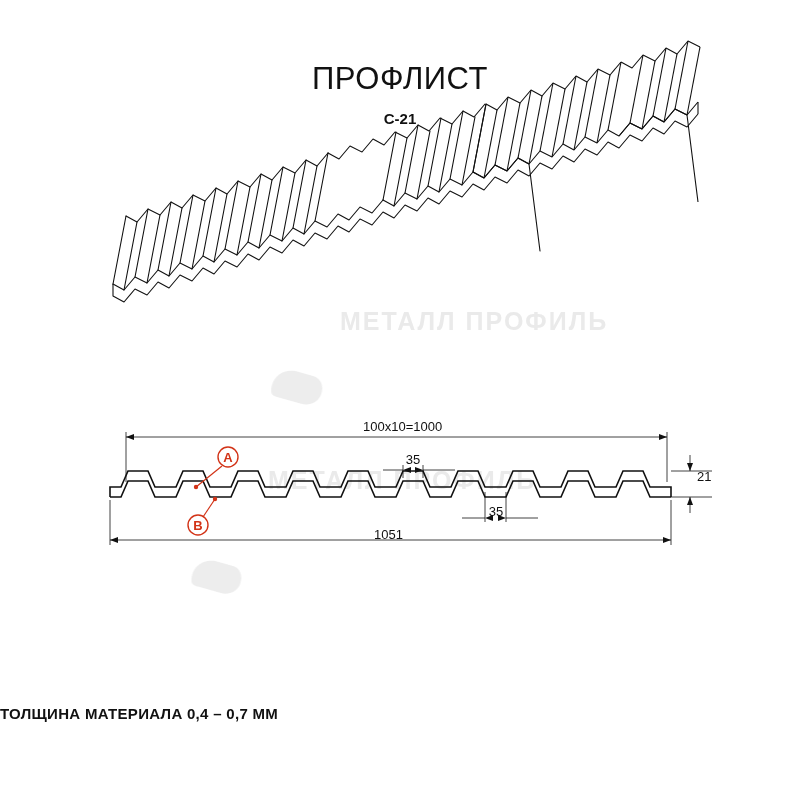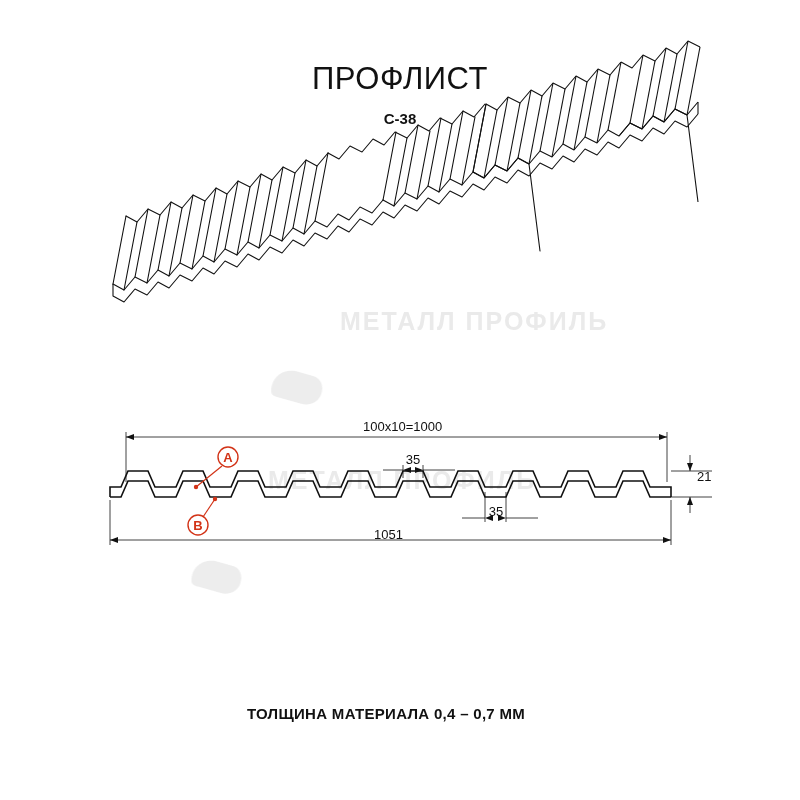--- a/index.html
+++ b/index.html
@@ -39,26 +39,24 @@
     margin-top: 14px;
     font-size: 15px;
     font-weight: bold;
     color: #111111;
   }
   .footer-note {
     position: absolute;
     left: 0;
     top: 705px;
     width: 708px;
-    text-align: center;
     font-size: 15px;
     font-weight: bold;
     letter-spacing: 0.3px;
     color: #111111;
-    padding-left: 32px;
   }
   svg.fig {
     position: absolute;
     left: 0;
     top: 0;
     width: 800px;
     height: 800px;
   }
   .wm-text {
     font-family: "Liberation Sans", sans-serif;
@@ -79,21 +77,21 @@
     fill: #d23317;
   }
 </style>
 </head>
 <body>
 
 <div class="page">
 
   <div class="title-block">
     <div class="title">ПРОФЛИСТ</div>
-    <div class="subtitle">С-38</div>
+    <div class="subtitle">С-21</div>
   </div>
 
   <svg class="fig" viewBox="0 0 800 800">
     <defs>
       <g id="wm-logo">
         <path d="M0,18 C0,6 10,0 20,2 L34,6 C40,8 42,14 40,20 C38,27 30,30 24,28 L6,23 C2,22 0,21 0,18 Z
                  M8,12 L14,10 L16,18 L22,9 L28,12 L24,24 L12,21 Z" fill="#ececec"></path>
       </g>
     </defs>
 

